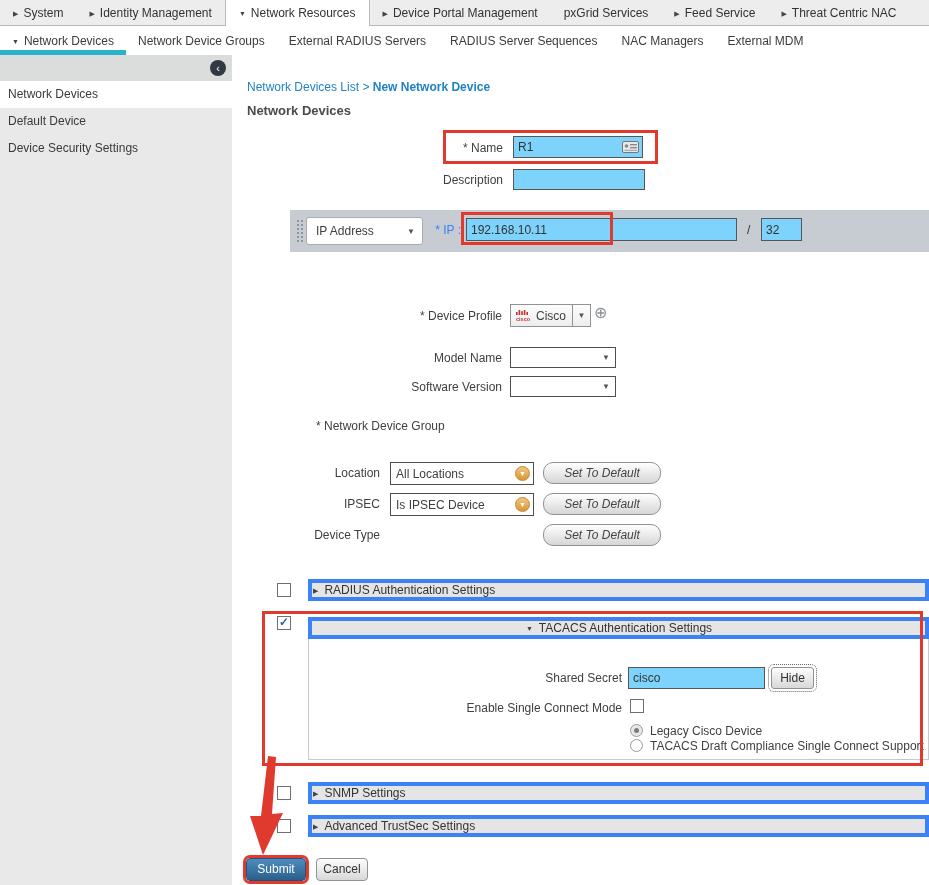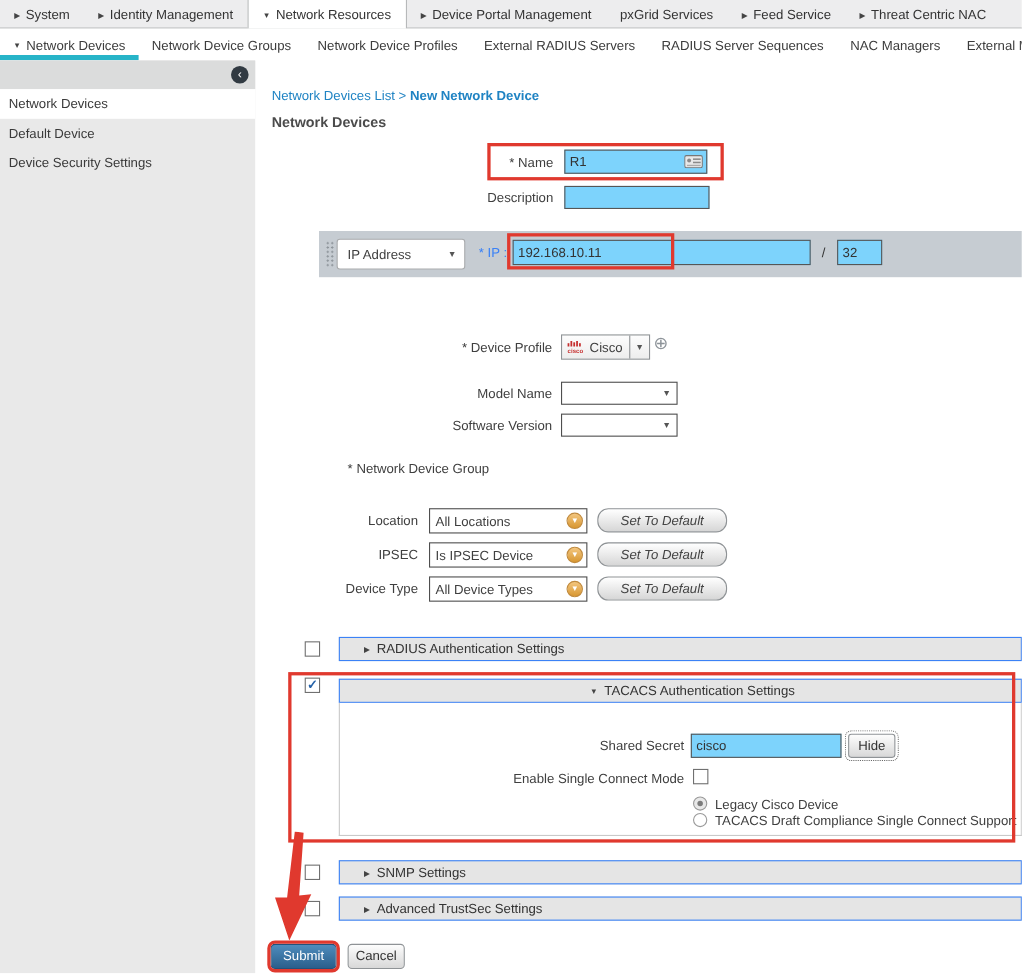--- a/index.html
+++ b/index.html
@@ -61,21 +61,21 @@
   .target{position:absolute;left:594px;top:305px;font-size:16px;color:#8d9399;cursor:pointer;line-height:1;}
 
   
   .cb{position:absolute;width:14px;height:14px;border:1px solid #707070;background:#fff;box-sizing:border-box;cursor:pointer;}
   .cb.checked::after{content:"\2713";position:absolute;left:1px;top:-2px;font-size:12px;font-weight:bold;color:#2562a8;}
   .radio{position:absolute;width:13px;height:13px;border-radius:50%;border:1px solid #9a9a9a;background:#fff;box-sizing:border-box;cursor:pointer;}
   .radio.selected{background:#e8e8e8;}
   .radio.selected::after{content:"";position:absolute;left:3px;top:3px;width:5px;height:5px;border-radius:50%;background:#7c7c7c;}
 
   
-  .sec-head{position:absolute;height:22px;background:#e5e5e5;border:1px solid #3b82f6;box-sizing:border-box;display:flex;align-items:center;gap:6px;padding-left:22px;color:#333;cursor:pointer;}
+  .sec-head{position:absolute;height:22px;background:#e5e5e5;border:4px solid #3b82f6;box-sizing:border-box;display:flex;align-items:center;gap:6px;padding-left:1px;color:#333;cursor:pointer;}
   .sec-panel{position:absolute;background:#fff;border:1px solid #c9c9c9;border-top:none;box-sizing:border-box;}
 
   .btn-sm{border:1px solid #8f9396;border-radius:3px;background:linear-gradient(#fdfdfd,#d8d8d8);font-size:12px;color:#333;box-sizing:border-box;cursor:pointer;text-align:center;}
   .hide-btn{position:absolute;left:771px;top:667px;width:43px;height:22px;line-height:20px;outline:1px dotted #666;outline-offset:2px;}
 
   .submit-btn{position:absolute;left:246px;top:858px;width:60px;height:23px;background:linear-gradient(#4e8cbd,#2a5f8c);border:1px solid #24517a;border-radius:4px;color:#fff;font-size:12px;text-align:center;line-height:21px;box-sizing:border-box;cursor:pointer;outline:3px solid #e0392e;z-index:5;}
   .cancel-btn{position:absolute;left:316px;top:858px;width:52px;height:23px;line-height:21px;border-radius:4px;}
 
   .arrow-svg{position:absolute;left:238px;top:756px;width:70px;height:101px;pointer-events:none;z-index:40;}
 
@@ -118,23 +118,20 @@
       </div>
   </div>
 
   <div class="tabrow">
     <div class="tab active">
         <span class="tri d"></span>
         <span>Network Devices</span>
       </div>
     <div class="tab">
         <span>Network Device Groups</span>
-      </div>
-    <div class="tab">
-        <span>Network Device Profiles</span>
       </div>
     <div class="tab">
         <span>External RADIUS Servers</span>
       </div>
     <div class="tab">
         <span>RADIUS Server Sequences</span>
       </div>
     <div class="tab">
         <span>NAC Managers</span>
       </div>
@@ -226,24 +223,20 @@
   <div class="btn-def" style="left:543px;top:462px;">Set To Default</div>
 
   <div class="lbl" style="left:290px;top:497px;width:90px;">IPSEC</div>
   <div class="sel" style="left:390px;top:493px;width:144px;height:23px;">
     <span class="txt">Is IPSEC Device</span>
     <span class="orange-dot">▼</span>
   </div>
   <div class="btn-def" style="left:543px;top:493px;">Set To Default</div>
 
   <div class="lbl" style="left:280px;top:528px;width:100px;">Device Type</div>
-  <div class="sel" style="left:390px;top:524px;width:144px;height:23px;">
-    <span class="txt">All Device Types</span>
-    <span class="orange-dot">▼</span>
-  </div>
   <div class="btn-def" style="left:543px;top:524px;">Set To Default</div>
 
   <span class="cb" style="left:277px;top:583px;"></span>
   <div class="sec-head" style="left:308px;top:579px;width:621px;">
     <span class="tri r"></span>
     <span>RADIUS Authentication Settings</span>
   </div>
 
   <span class="cb checked" style="left:277px;top:616px;"></span>
   <div class="sec-head" style="left:308px;top:617px;width:621px;justify-content:center;">

